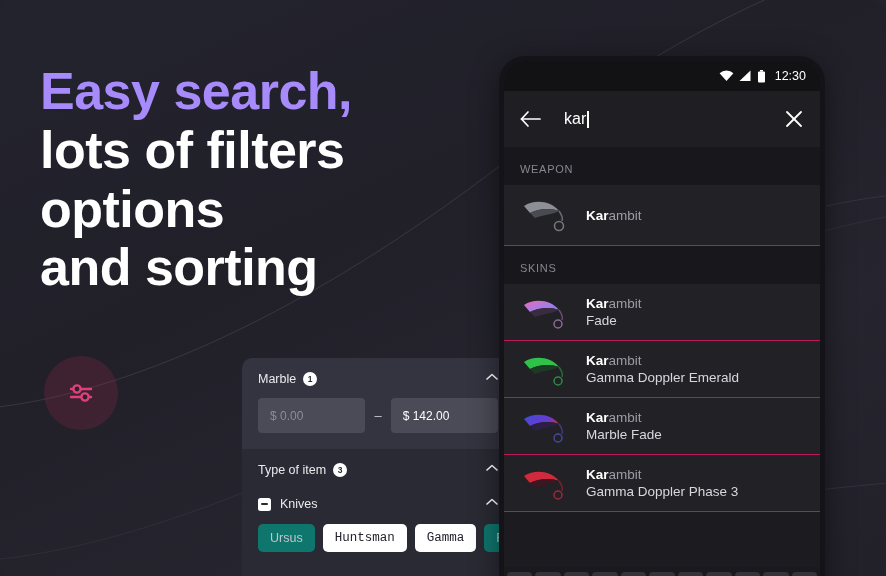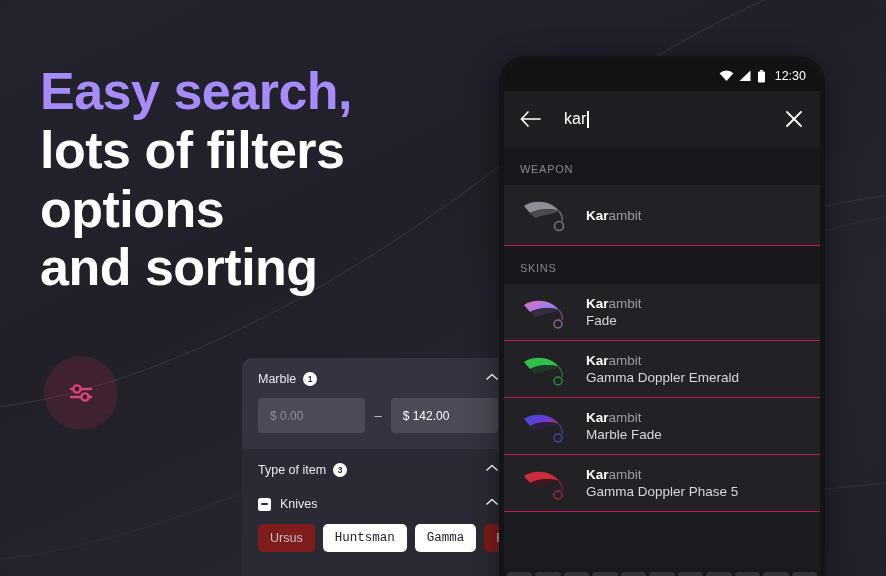--- a/index.html
+++ b/index.html
@@ -124,21 +124,21 @@
     display: flex; gap: 8px;
     margin-top: 13px;
   }
   .chip {
     height: 28px;
     border-radius: 5px;
     display: flex; align-items: center;
     padding: 0 12px;
     font-size: 12.5px;
     white-space: nowrap;
-    background: #7f1d1d;
+    background: #0f766e;
     color: #c4c4cf;
   }
   .chip.on { background: #ffffff; color: #23232d; font-family: Liberation Mono, monospace; }
 
   .gloves-row {
     margin-top: 24px;
     display: flex; 
     color: #fdba74;
     position: relative;
   }
@@ -441,21 +441,21 @@
             <path d="M3 12 C14 5 30 7 38 17 C31 14 18 14 9 19 Z" fill="#d02b3c"></path>
             <path d="M9 19 C18 14 31 14 38 17 C33 20 22 21 14 24 Z" fill="#3c1620"></path>
             <path d="M38 17 C41 21 42 24 41 27" stroke="#7a2230" stroke-width="1.5" fill="none"></path>
             <circle cx="37" cy="31" r="4" fill="none" stroke="#9a2b3a" stroke-width="1.5"></circle>
           </svg>
         </div>
         <div class="row-txt">
           <div class="r-title">
             <b>Kar</b><span>ambit</span>
           </div>
-          <div class="r-sub">Gamma Doppler Phase 5</div>
+          <div class="r-sub">Gamma Doppler Phase 3</div>
         </div>
       </div>
 
       <div class="kb">
         <div class="key">1</div>
         <div class="key">2</div>
         <div class="key">3</div>
         <div class="key">4</div>
         <div class="key">5</div>
         <div class="key">6</div>

